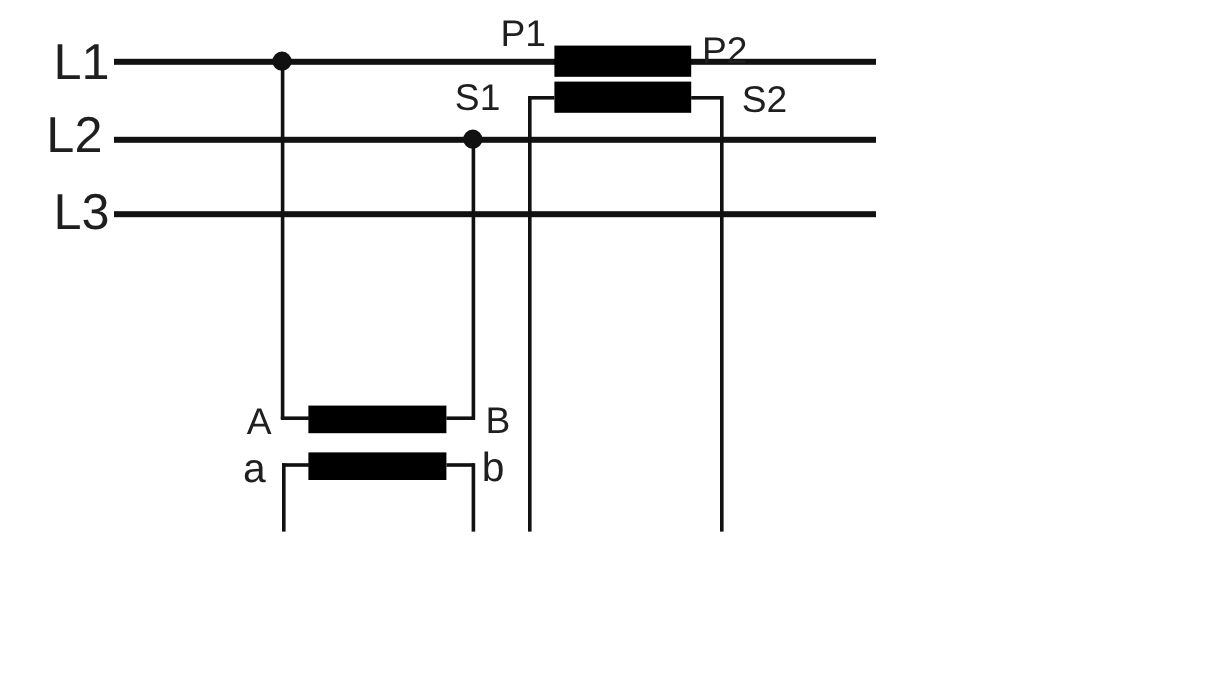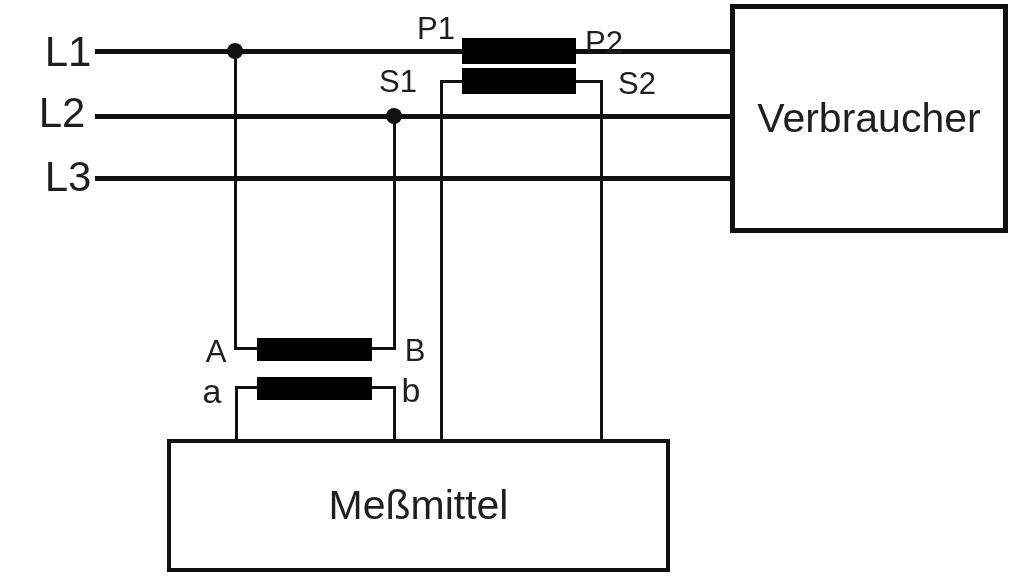--- a/index.html
+++ b/index.html
@@ -91,21 +91,15 @@
   <div class="wire" style="left:233.5px; top:347px; width:24px; height:3px;"></div>
   <div class="wire" style="left:372px; top:347px; width:23px; height:3px;"></div>
   <div class="wire" style="left:234.5px; top:386px; width:23px; height:3px;"></div>
   <div class="wire" style="left:372px; top:386px; width:23px; height:3px;"></div>
 
   <span class="lbl vt-lbl-upper" style="left:216px; top:351px;">A</span>
   <span class="lbl vt-lbl-upper" style="left:415px; top:350px;">B</span>
   <span class="lbl vt-lbl-lower" style="left:212px; top:391px;">a</span>
   <span class="lbl vt-lbl-lower" style="left:411px; top:390px;">b</span>
 
-  <div class="node-box load-box" style="left:730px; top:4px; width:278px; height:229px;">
-    <span class="box-lbl">Verbraucher</span>
-  </div>
 
-  <div class="node-box meter-box" style="left:167px; top:439px; width:503px; height:133px;">
-    <span class="box-lbl">Meßmittel</span>
-  </div>
 
 </div>
 
 </body></html>

